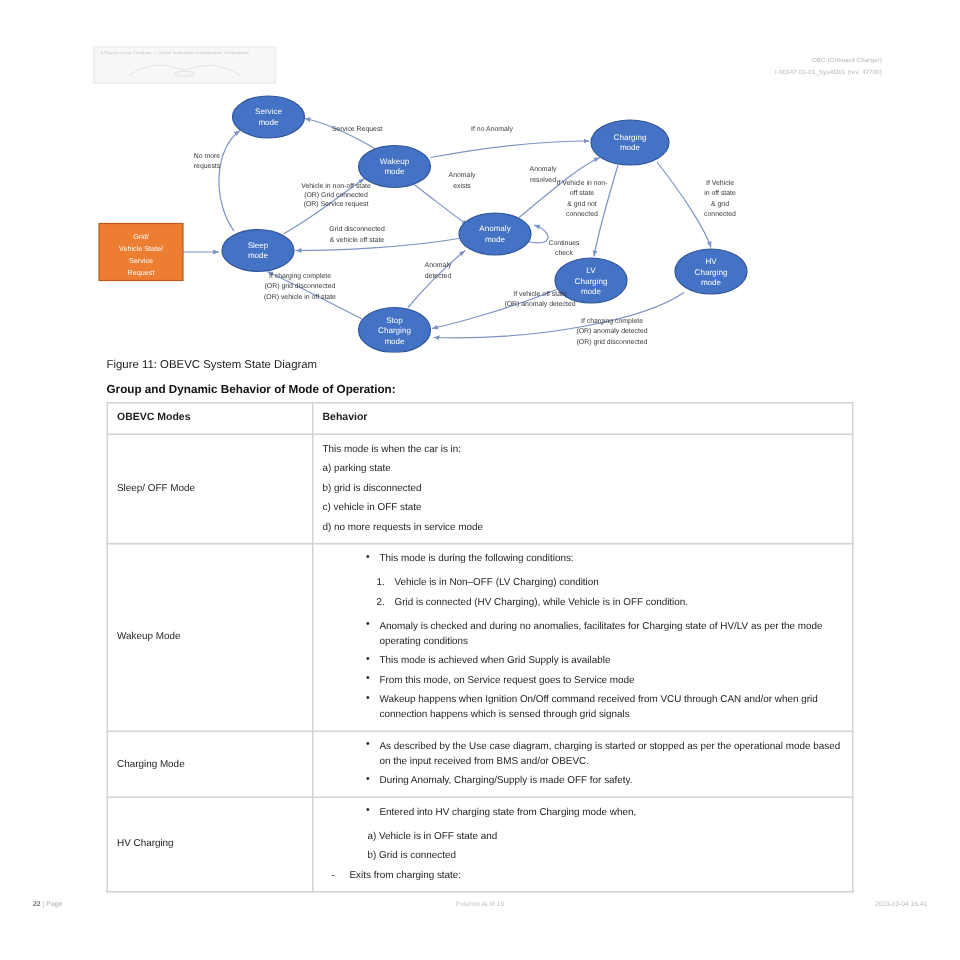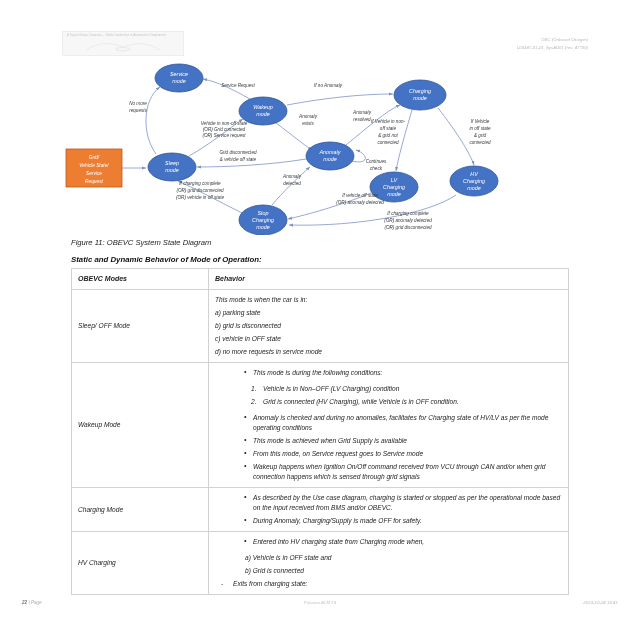--- a/index.html
+++ b/index.html
@@ -15,21 +15,20 @@
     position: relative;
     overflow: hidden;
   }
 
   
   .page {
     position: absolute;
     left: 0; top: 0;
     width: 640px; height: 640px;
     background: #fff;
-    font-style: italic;
   }
 
   
   .doc-header {
     position: absolute;
     left: 0; top: 0;
     width: 640px;
     height: 58px;
   }
   .logo-box {
@@ -380,21 +379,21 @@
         <text class="edge-label" x="300" y="149">(OR) anomaly detected</text>
 
         <text class="edge-label" x="348" y="160">If charging complete</text>
         <text class="edge-label" x="348" y="167">(OR) anomaly detected</text>
         <text class="edge-label" x="348" y="174">(OR) grid disconnected</text>
       </g>
     </svg>
   </div>
 
   <div class="fig-caption">Figure 11: OBEVC System State Diagram</div>
-  <div class="section-heading">Static and Dynamic Behavior of Mode of Operation:</div>
+  <div class="section-heading">Group and Dynamic Behavior of Mode of Operation:</div>
 
   <table class="behavior-table">
     <thead>
       <tr>
         <th class="col-mode">OBEVC Modes</th>
         <th>Behavior</th>
       </tr>
     </thead>
     <tbody>
 

